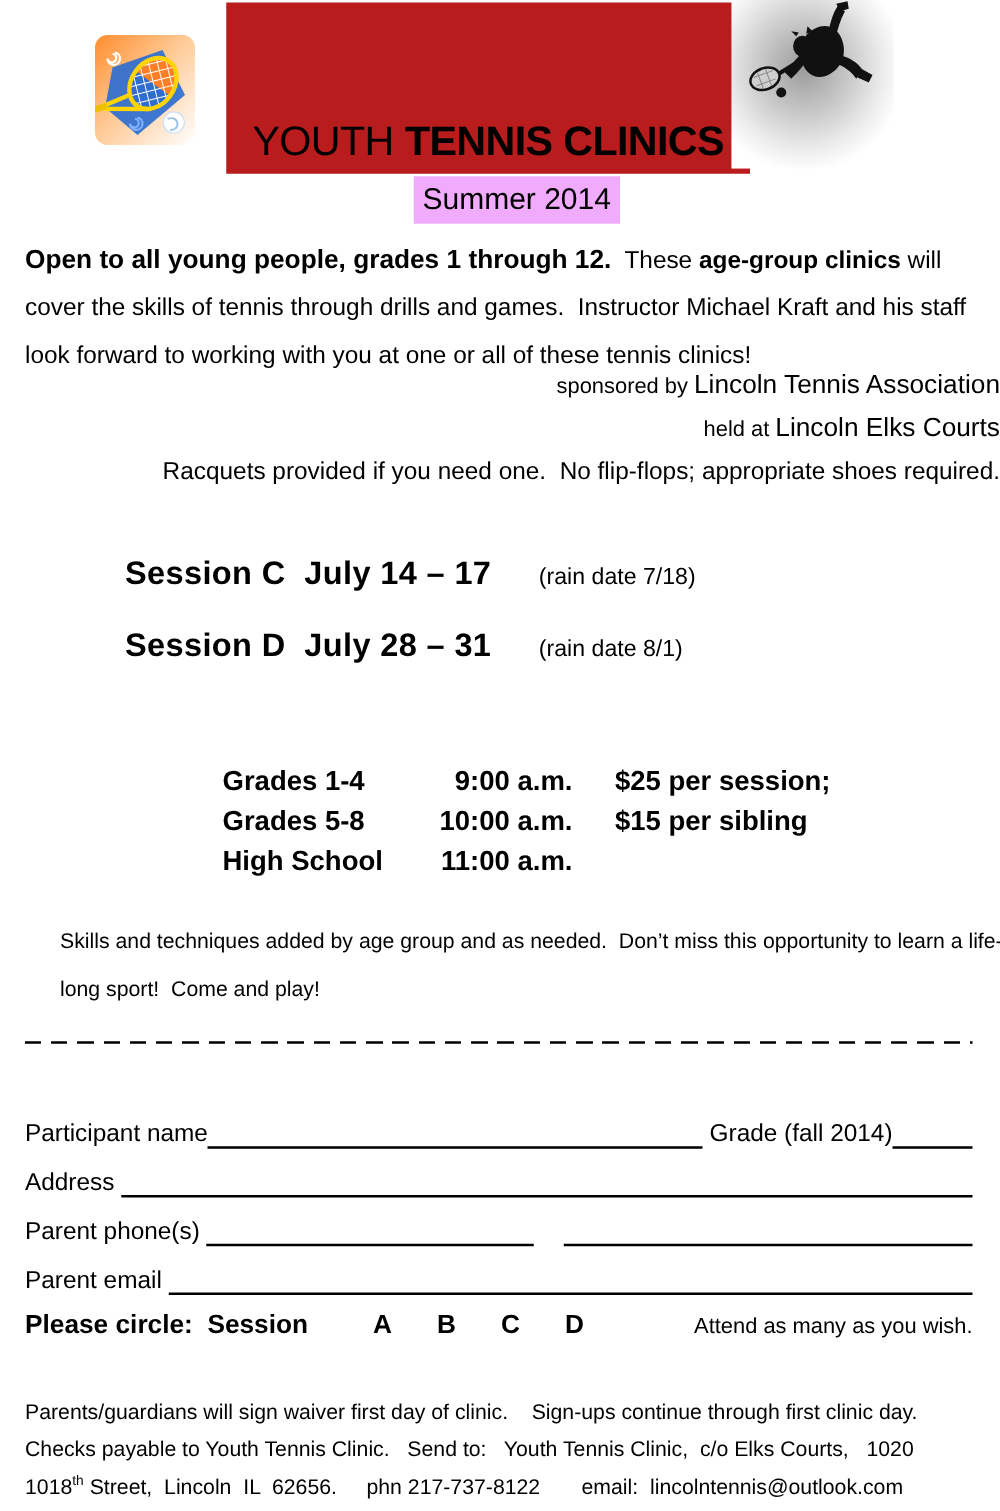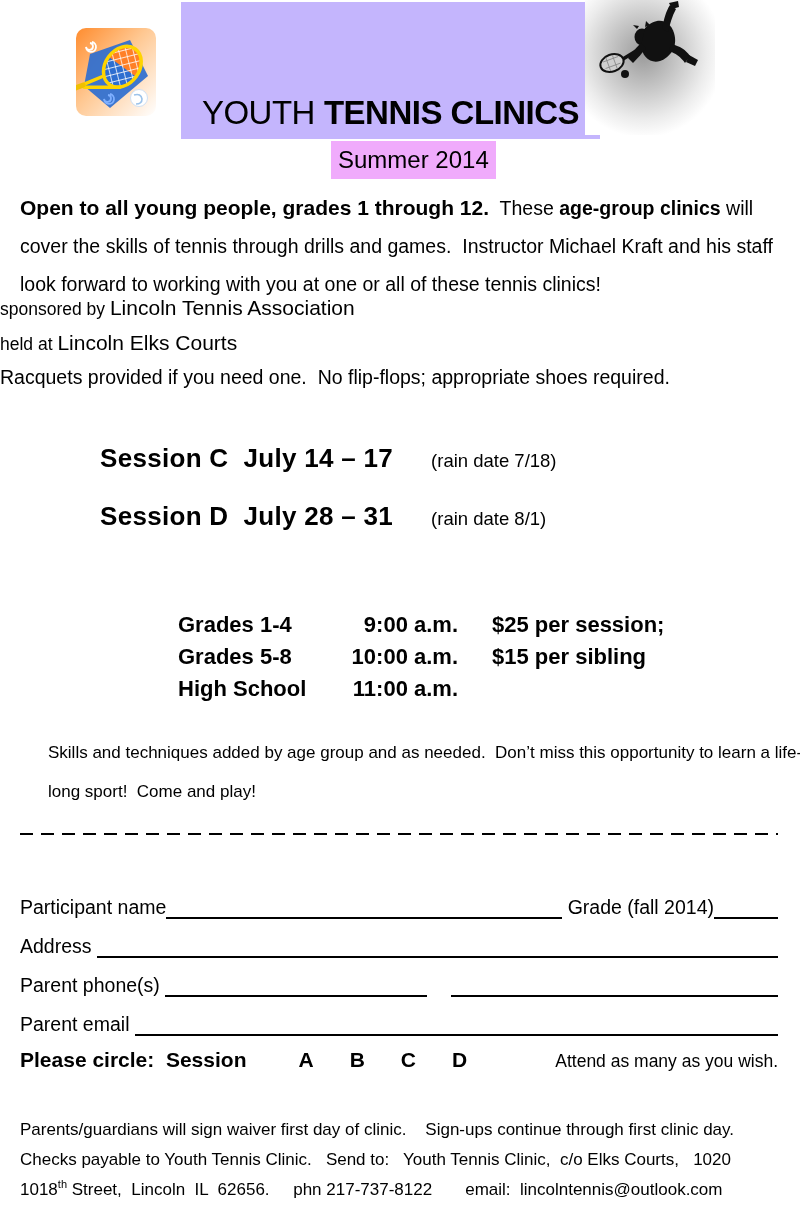--- a/index.html
+++ b/index.html
@@ -1,35 +1,35 @@
 <!DOCTYPE html>
 <html><head>
 <meta charset="utf-8">
 <style>
   * { margin:0; padding:0; box-sizing:border-box; }
   body { background:#ffffff; font-family:"Liberation Sans", sans-serif; color:#000; }
   .page { position:relative; width:800px; height:1209px; background:#fff; overflow:hidden; margin:0 auto; }
   .pre { white-space:pre-wrap; }
 
   
-  .banner { position:absolute; left:181px; top:2px; width:419px; height:137px; background:#c4b5fd; }
+  .banner { position:absolute; left:181px; top:2px; width:419px; height:137px; background:#b91c1c; }
   .banner-title { position:absolute; left:0; bottom:7px; width:100%; text-align:center; white-space:nowrap;
                   font-size:33px; letter-spacing:-0.5px; }
   .banner-title .w1 { font-weight:400; margin-right:9px; }
   .banner-title .w2 { font-weight:700; }
   .art-racquet { position:absolute; left:76px; top:28px; width:80px; height:88px; }
   .art-player { position:absolute; left:585px; top:0; width:130px; height:135px; }
   .season { position:absolute; left:331px; top:141px; height:38px; background:#f0abfc;
             font-size:24px; line-height:38px; padding:0 7px; }
 
   
   .intro { position:absolute; left:20px; top:189px; width:768px; font-size:19.5px; line-height:38px; }
   .intro .b1 { font-weight:700; font-size:21px; }
   .intro .b2 { font-weight:700; }
-  .center-line { position:absolute; left:0; width:800px; text-align:left; }
+  .center-line { position:absolute; left:0; width:800px; text-align:right; }
   .sponsored { top:294px; font-size:17.5px; line-height:28px; }
   .held { top:329px; font-size:17.5px; line-height:28px; }
   .org-name { font-size:21px; }
   .equip { top:363px; font-size:19.5px; line-height:28px; }
 
   
   .session-line { position:absolute; left:100px; display:flex; align-items:baseline; gap:38px; }
   .sess-c { top:443px; }
   .sess-d { top:501px; }
   .session-title { font-weight:700; font-size:26px; letter-spacing:0.3px; }

